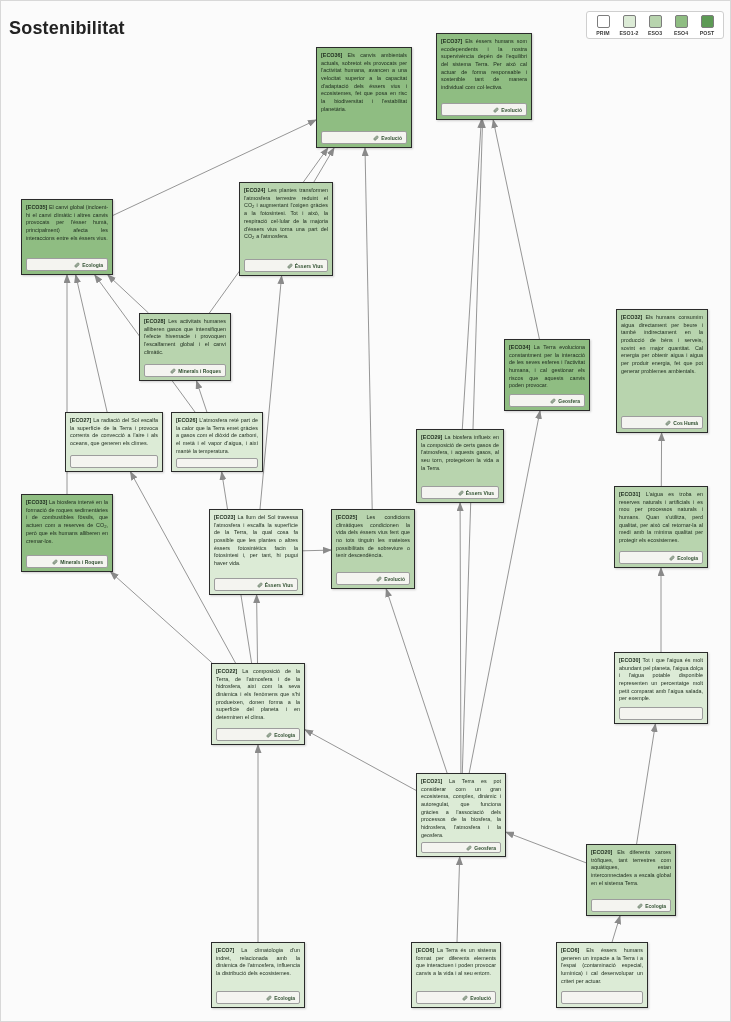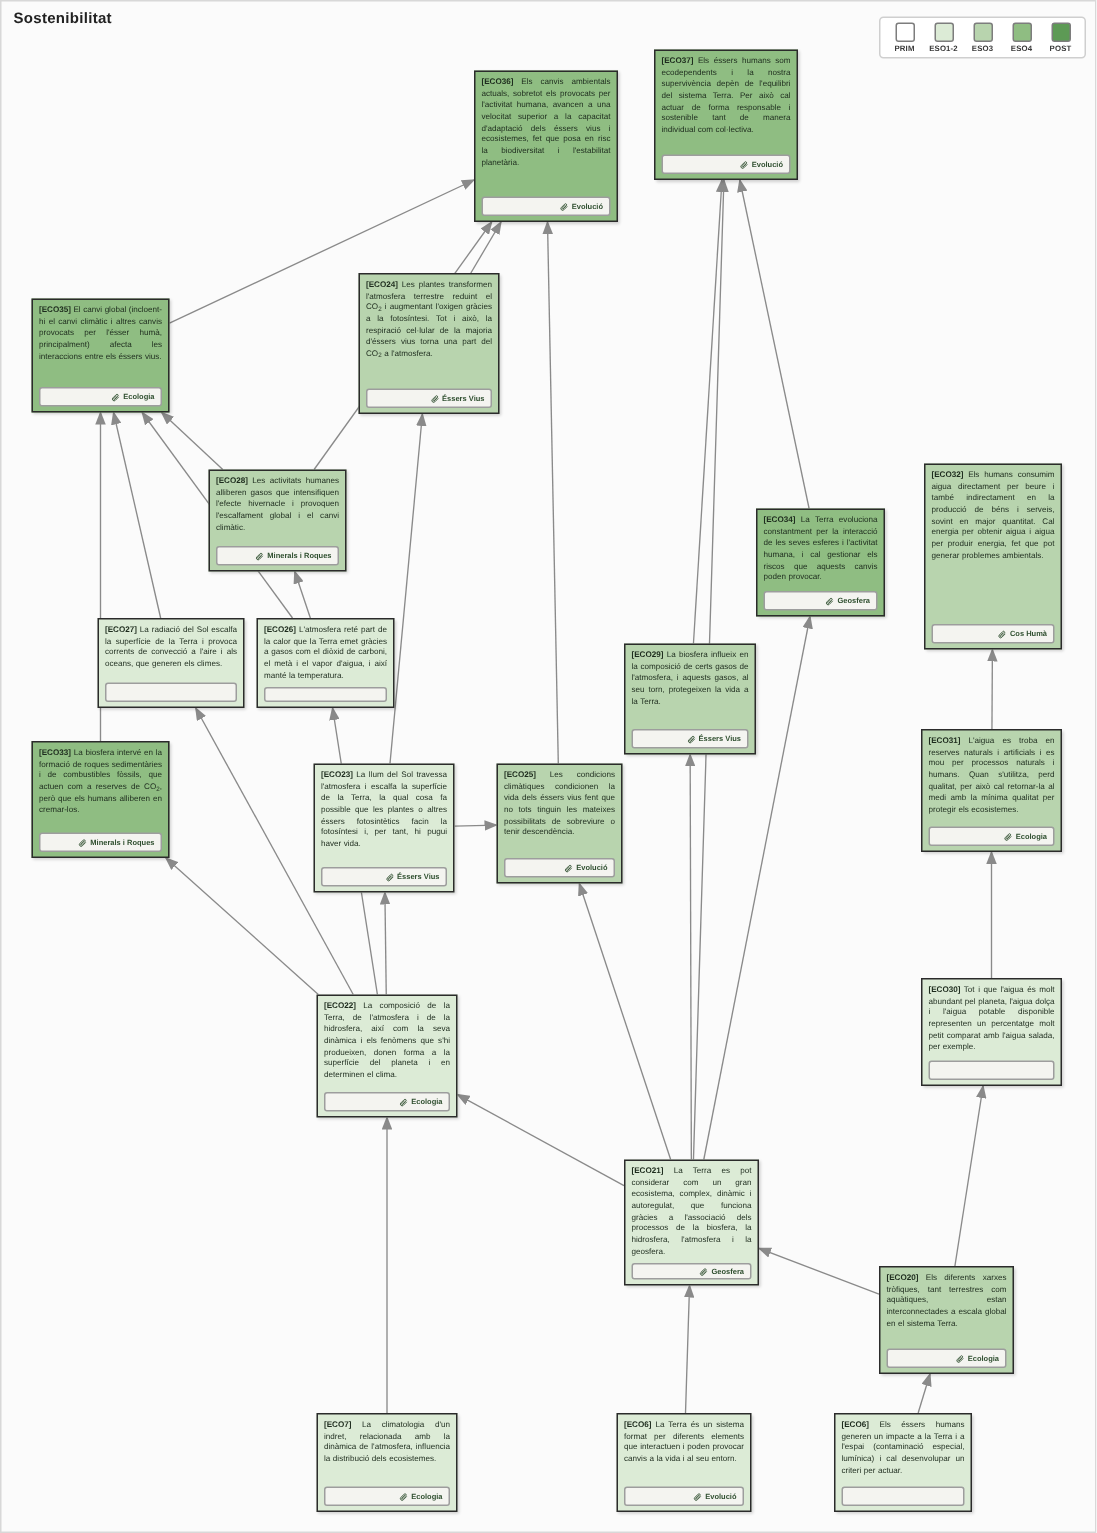--- a/index.html
+++ b/index.html
@@ -12,22 +12,22 @@
     overflow:hidden;
   }
   #canvas{
     position:absolute;left:0;top:0;width:731px;height:1022px;
     background:#fbfbfb;
     border:1px solid #d8d8d8;
     box-sizing:border-box;
   }
   #edges{position:absolute;left:0;top:0;width:731px;height:1022px;}
   .page-title{
-    position:absolute;left:8px;top:6px;
-    font-size:10px;font-weight:bold;color:#222;
+    position:absolute;left:8px;top:17px;
+    font-size:18px;font-weight:bold;color:#222;
     letter-spacing:.2px;
   }
   .legend{
     position:absolute;right:6px;top:10px;
     background:#fff;border:1px solid #cfcfcf;border-radius:3px;
     padding:3px 5px 2px 5px;
     display:flex;gap:4px;
   }
   .legend-item{display:flex;flex-direction:column;align-items:center;width:22px;}
   .legend-swatch{

